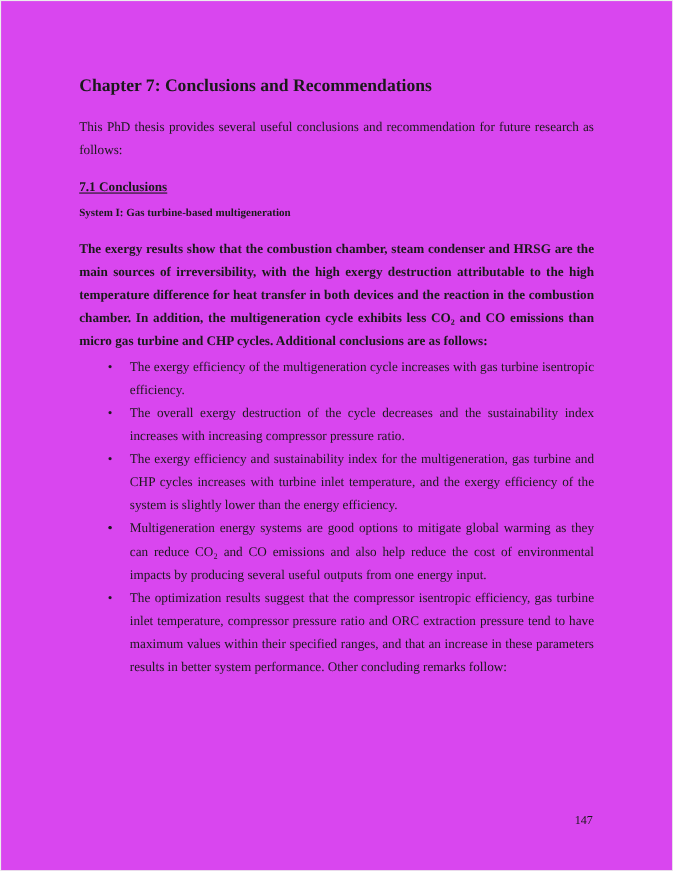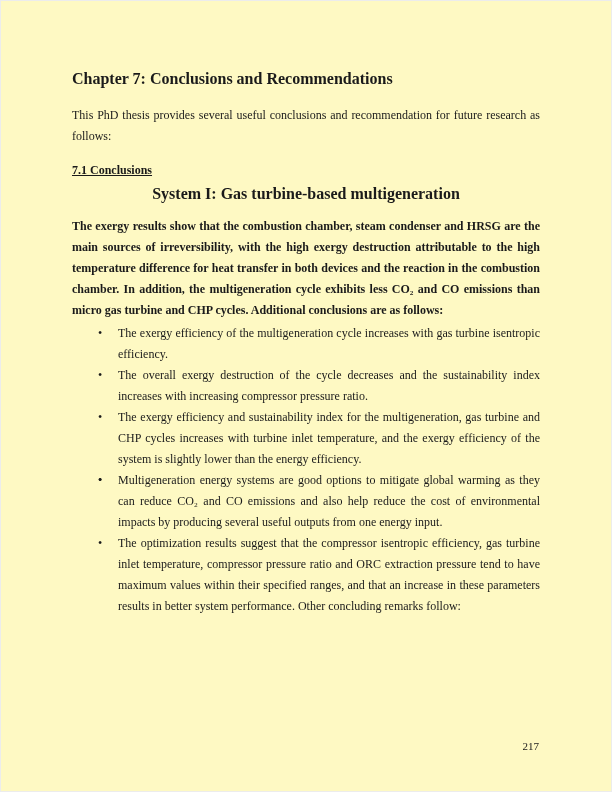--- a/index.html
+++ b/index.html
@@ -5,21 +5,21 @@
   html, body {
     margin: 0;
     padding: 0;
     background: #ffffff;
   }
   .page {
     position: relative;
     width: 612px;
     height: 792px;
     box-sizing: border-box;
-    background: #fef9c3;
+    background: #d946ef;
     border: 1px solid #ececec;
     font-family: "Liberation Serif", serif;
     color: #1a1a1a;
     overflow: hidden;
   }
   .content {
     padding: 67px 71px 0 71px;
   }
   h1.chapter-title {
     font-size: 16px;
@@ -37,25 +37,24 @@
     margin-bottom: 13px;
   }
   h2.section-heading {
     font-size: 12px;
     line-height: 21px;
     font-weight: bold;
     margin: 0 0 2px 0;
     text-decoration: underline;
   }
   h3.subsection-heading {
-    font-size: 16px;
+    font-size: 10px;
     line-height: 21px;
     font-weight: bold;
     margin: 0 0 6px 0;
-    text-align: center;
   }
   p.body.pre-list {
     margin-bottom: 2px;
     font-weight: bold;
   }
   ul.bullets {
     list-style: none;
     margin: 0;
     padding: 0;
   }
@@ -119,14 +118,14 @@
         <span>Multigeneration energy systems are good options to mitigate global warming as they can reduce CO₂ and CO emissions and also help reduce the cost of environmental impacts by producing several useful outputs from one energy input.</span>
       </li>
         <li>
         <span class="marker">•</span>
         <span>The optimization results suggest that the compressor isentropic efficiency, gas turbine inlet temperature, compressor pressure ratio and ORC extraction pressure tend to have maximum values within their specified ranges, and that an increase in these parameters results in better system performance. Other concluding remarks follow:</span>
       </li>
       </ul>
 
   </div>
 
-  <div class="page-number">217</div>
+  <div class="page-number">147</div>
 </div>
 
 </body></html>

